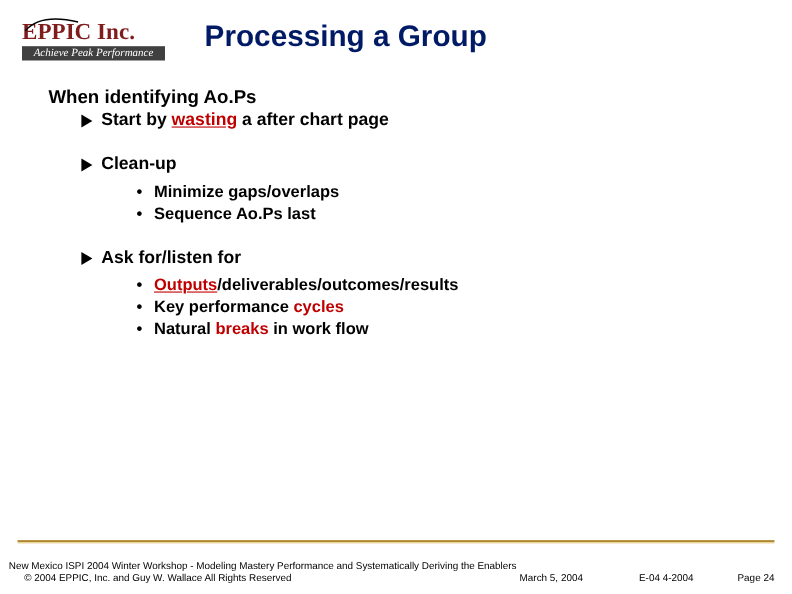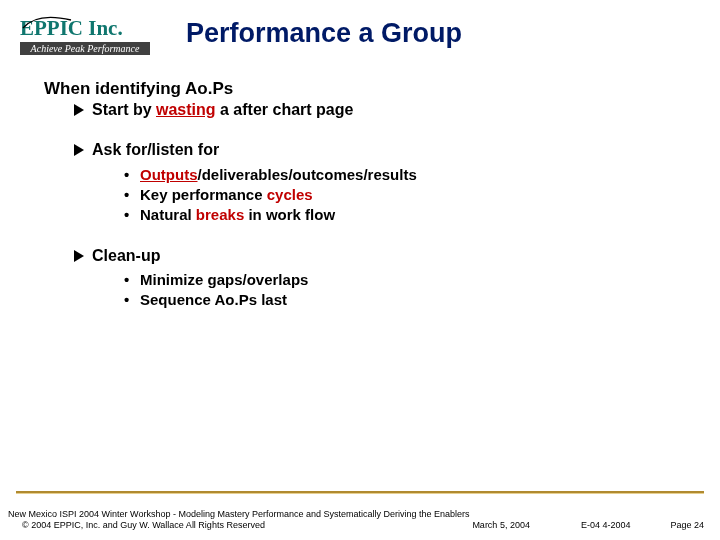--- a/index.html
+++ b/index.html
@@ -23,21 +23,21 @@
   .logo-line {
     position: absolute;
     top: 4px; left: 2px;
     width: 50px; height: 16px;
     pointer-events: none;
   }
   .logo-name {
     font-family: "Times New Roman", serif;
     font-weight: bold;
     font-size: 21px;
-    color: #0f766e;
+    color: #7f1d1d;
     white-space: nowrap;
     padding-top: 6px;
   }
   .logo-tag-bar {
     background: #404040;
     color: #fff;
     font-family: "Times New Roman", serif;
     font-style: italic;
     font-size: 10px;
     text-align: center;
@@ -128,43 +128,43 @@
 <body>
 
 <div class="header">
   <div class="logo-box">
     <svg class="logo-line" viewBox="0 0 50 16">
       <path d="M1 14 Q15 -2 49 6" stroke="#000" stroke-width="1.3" fill="none"></path>
     </svg>
     <div class="logo-name">EPPIC Inc.</div>
     <div class="logo-tag-bar">Achieve Peak Performance</div>
   </div>
-  <div class="title">Performance a Group</div>
+  <div class="title">Processing a Group</div>
 </div>
 
 <div class="content">
   <div class="intro">When identifying Ao.Ps</div>
 
   <ul class="lvl1">
     <li>
       <span>Start by </span><span class="hl-red u">wasting</span><span> a after chart page</span>
     </li>
     <li>
+      <span>Clean-up</span>
+      <ul class="lvl2">
+        <li>Minimize gaps/overlaps</li>
+        <li>Sequence Ao.Ps last</li>
+      </ul>
+    </li>
+    <li>
       <span>Ask for/listen for</span>
       <ul class="lvl2">
         <li><span class="hl-red u">Outputs</span><span>/deliverables/outcomes/results</span></li>
         <li><span>Key performance </span><span class="hl-red">cycles</span></li>
         <li><span>Natural </span><span class="hl-red">breaks</span><span> in work flow</span></li>
-      </ul>
-    </li>
-    <li>
-      <span>Clean-up</span>
-      <ul class="lvl2">
-        <li>Minimize gaps/overlaps</li>
-        <li>Sequence Ao.Ps last</li>
       </ul>
     </li>
   </ul>
 </div>
 
 <div class="footer-sep"></div>
 <div class="footer">
   <div class="footer-row1">New Mexico ISPI 2004 Winter Workshop  -  Modeling Mastery Performance and Systematically Deriving the Enablers</div>
   <div class="footer-row2">
     <span class="footer-copy">© 2004 EPPIC, Inc. and Guy W. Wallace    All Rights Reserved</span>

